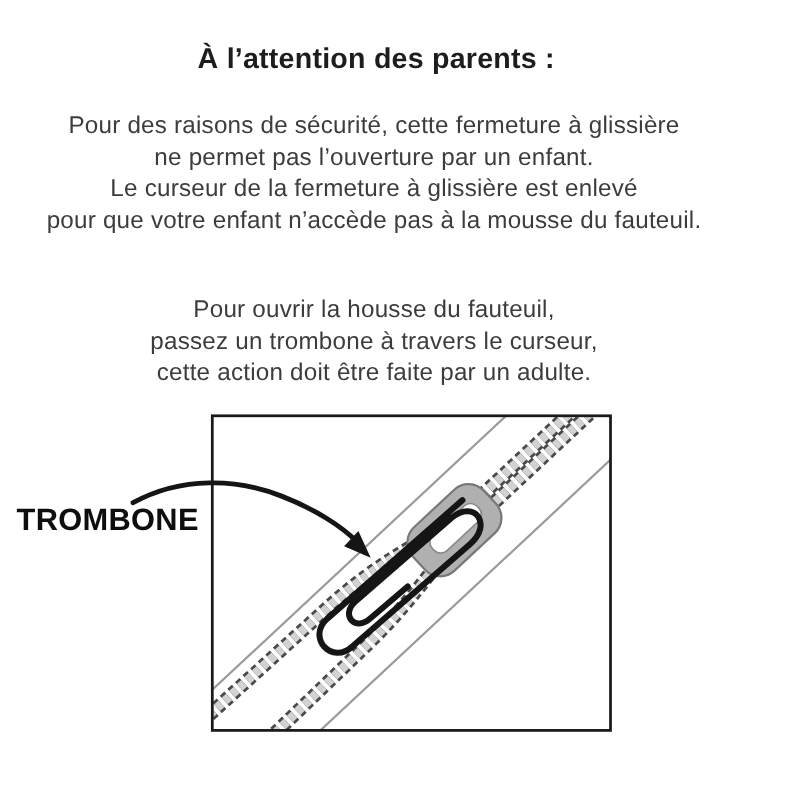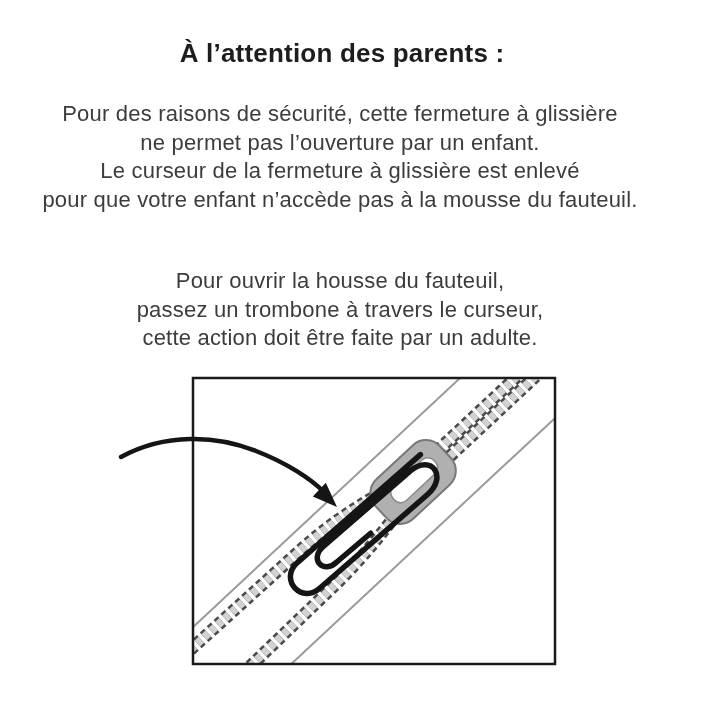--- a/index.html
+++ b/index.html
@@ -66,20 +66,21 @@
     <div class="line">Le curseur de la fermeture à glissière est enlevé</div>
     <div class="line">pour que votre enfant n’accède pas à la mousse du fauteuil.</div>
   </div>
 
   <div class="para para-instructions">
     <div class="line">Pour ouvrir la housse du fauteuil,</div>
     <div class="line">passez un trombone à travers le curseur,</div>
     <div class="line">cette action doit être faite par un adulte.</div>
   </div>
 
+  <div class="trombone-label">TROMBONE</div>
 
   <svg class="figure-svg" viewBox="0 0 720 720" aria-hidden="true">
     <defs>
       <clipPath id="boxclip">
         <rect x="193" y="378" width="362" height="286"></rect>
       </clipPath>
     </defs>
 
     <g clip-path="url(#boxclip)">
       <g transform="translate(205,120)">

